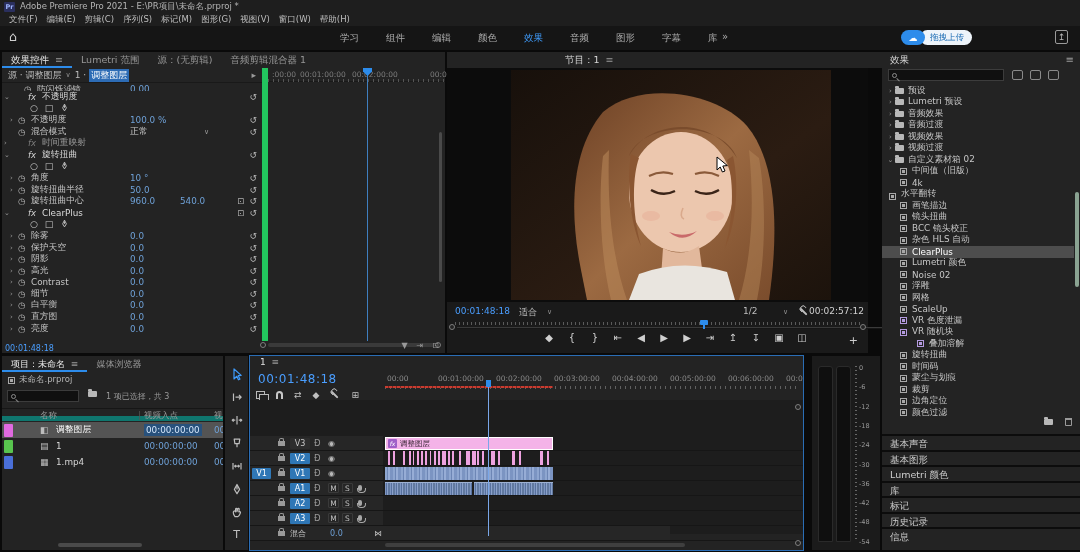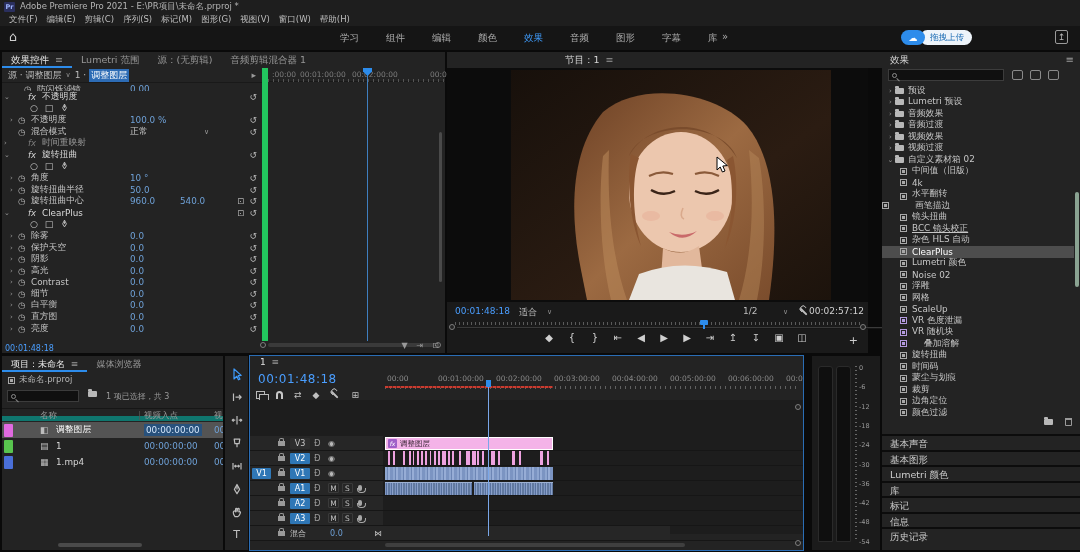--- a/index.html
+++ b/index.html
@@ -543,33 +543,33 @@
           <span>自定义素材箱 02</span>
         </div>
         <div class="trow" style="padding-left: 18px;">
           <span class="fxbox" style="margin-right: 5px;"></span>
           <span>中间值（旧版）</span>
         </div>
         <div class="trow" style="padding-left: 18px;">
           <span class="fxbox" style="margin-right: 5px;"></span>
           <span>4k</span>
         </div>
-        <div class="trow" style="padding-left: 18px; align-items: flex-end;">
+        <div class="trow" style="padding-left: 7px; align-items: flex-end;">
           <span class="fxbox" style="margin-right: 5px;"></span>
           <span>水平翻转</span>
         </div>
-        <div class="trow" style=" gap: 21px;">
+        <div class="trow" style="padding-left: 18px;">
           <span class="fxbox" style="margin-right: 5px;"></span>
           <span>画笔描边</span>
         </div>
         <div class="trow" style="padding-left: 18px;">
           <span class="fxbox" style="margin-right: 5px;"></span>
           <span>镜头扭曲</span>
         </div>
-        <div class="trow" style="padding-left: 18px; text-decoration: underline;">
+        <div class="trow" style="padding-left: 18px;">
           <span class="fxbox" style="margin-right: 5px;"></span>
           <span>BCC 镜头校正</span>
         </div>
         <div class="trow" style="padding-left: 18px;">
           <span class="fxbox" style="margin-right: 5px;"></span>
           <span>杂色 HLS 自动</span>
         </div>
         <div class="trow sel" style="padding-left: 18px;">
           <span class="fxbox" style="margin-right: 5px;"></span>
           <span>ClearPlus</span>
@@ -595,21 +595,21 @@
           <span>ScaleUp</span>
         </div>
         <div class="trow" style="padding-left: 18px;">
           <span class="fxbox accel" style="margin-right: 5px;"></span>
           <span>VR 色度泄漏</span>
         </div>
         <div class="trow" style="padding-left: 18px;">
           <span class="fxbox accel" style="margin-right: 5px;"></span>
           <span>VR 随机块</span>
         </div>
-        <div class="trow" style="padding-left: 18px; gap: 12px;">
+        <div class="trow" style="padding-left: 35px;">
           <span class="fxbox accel" style="margin-right: 5px;"></span>
           <span>叠加溶解</span>
         </div>
         <div class="trow" style="padding-left: 18px;">
           <span class="fxbox" style="margin-right: 5px;"></span>
           <span>旋转扭曲</span>
         </div>
         <div class="trow" style="padding-left: 18px;">
           <span class="fxbox" style="margin-right: 5px;"></span>
           <span>时间码</span>
@@ -635,22 +635,22 @@
     <div id="fxp-foot">
       <span class="folder" style="margin:0"></span>
       <span class="trash"></span>
     </div>
     <div id="stack">
         <div class="stackp">基本声音</div>
         <div class="stackp">基本图形</div>
         <div class="stackp">Lumetri 颜色</div>
         <div class="stackp">库</div>
         <div class="stackp">标记</div>
+        <div class="stackp">历史记录</div>
         <div class="stackp">信息</div>
-        <div class="stackp">历史记录</div>
       </div>
   </div>
 
   <div id="proj" class="panel">
     <div class="ptabs" id="proj-tabs">
         <span class="ptab active" style="font-size: 9px;">项目：未命名<span class="pmenu"> ≡</span></span>
         <span class="ptab" style="font-size: 9px;">媒体浏览器</span>
       </div>
     <div id="proj-bread">
       <span class="fxbox"></span>

